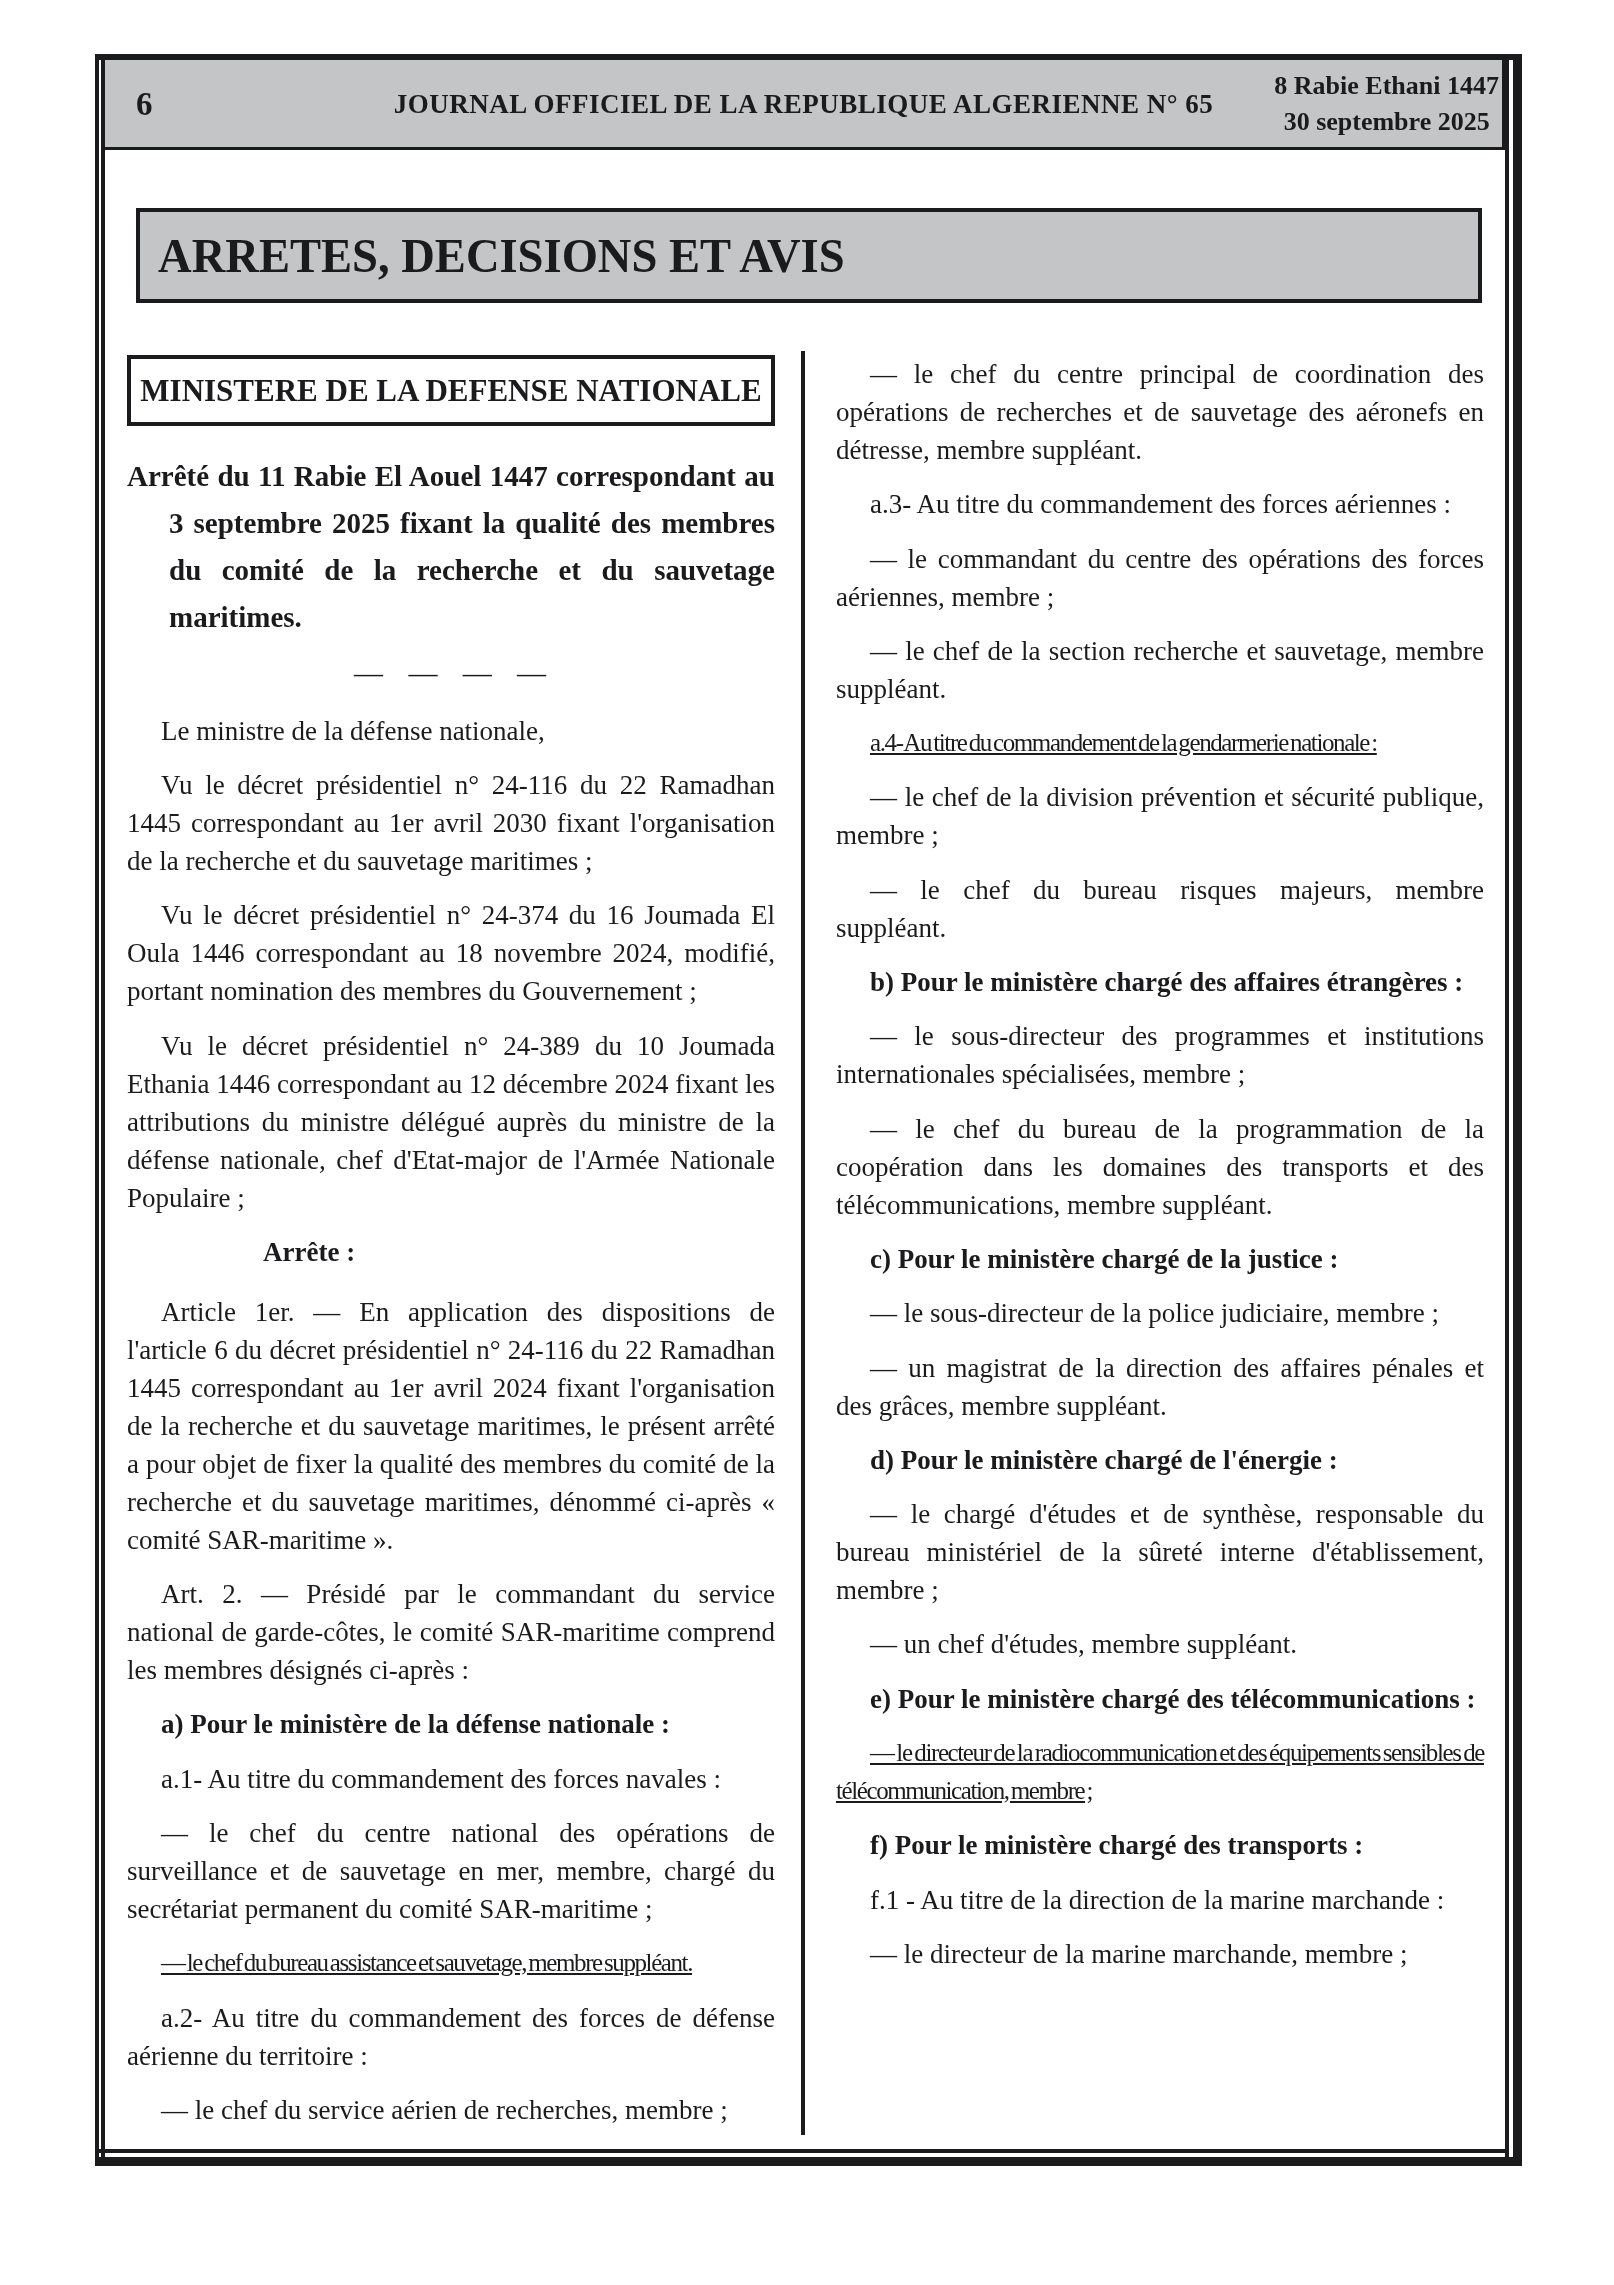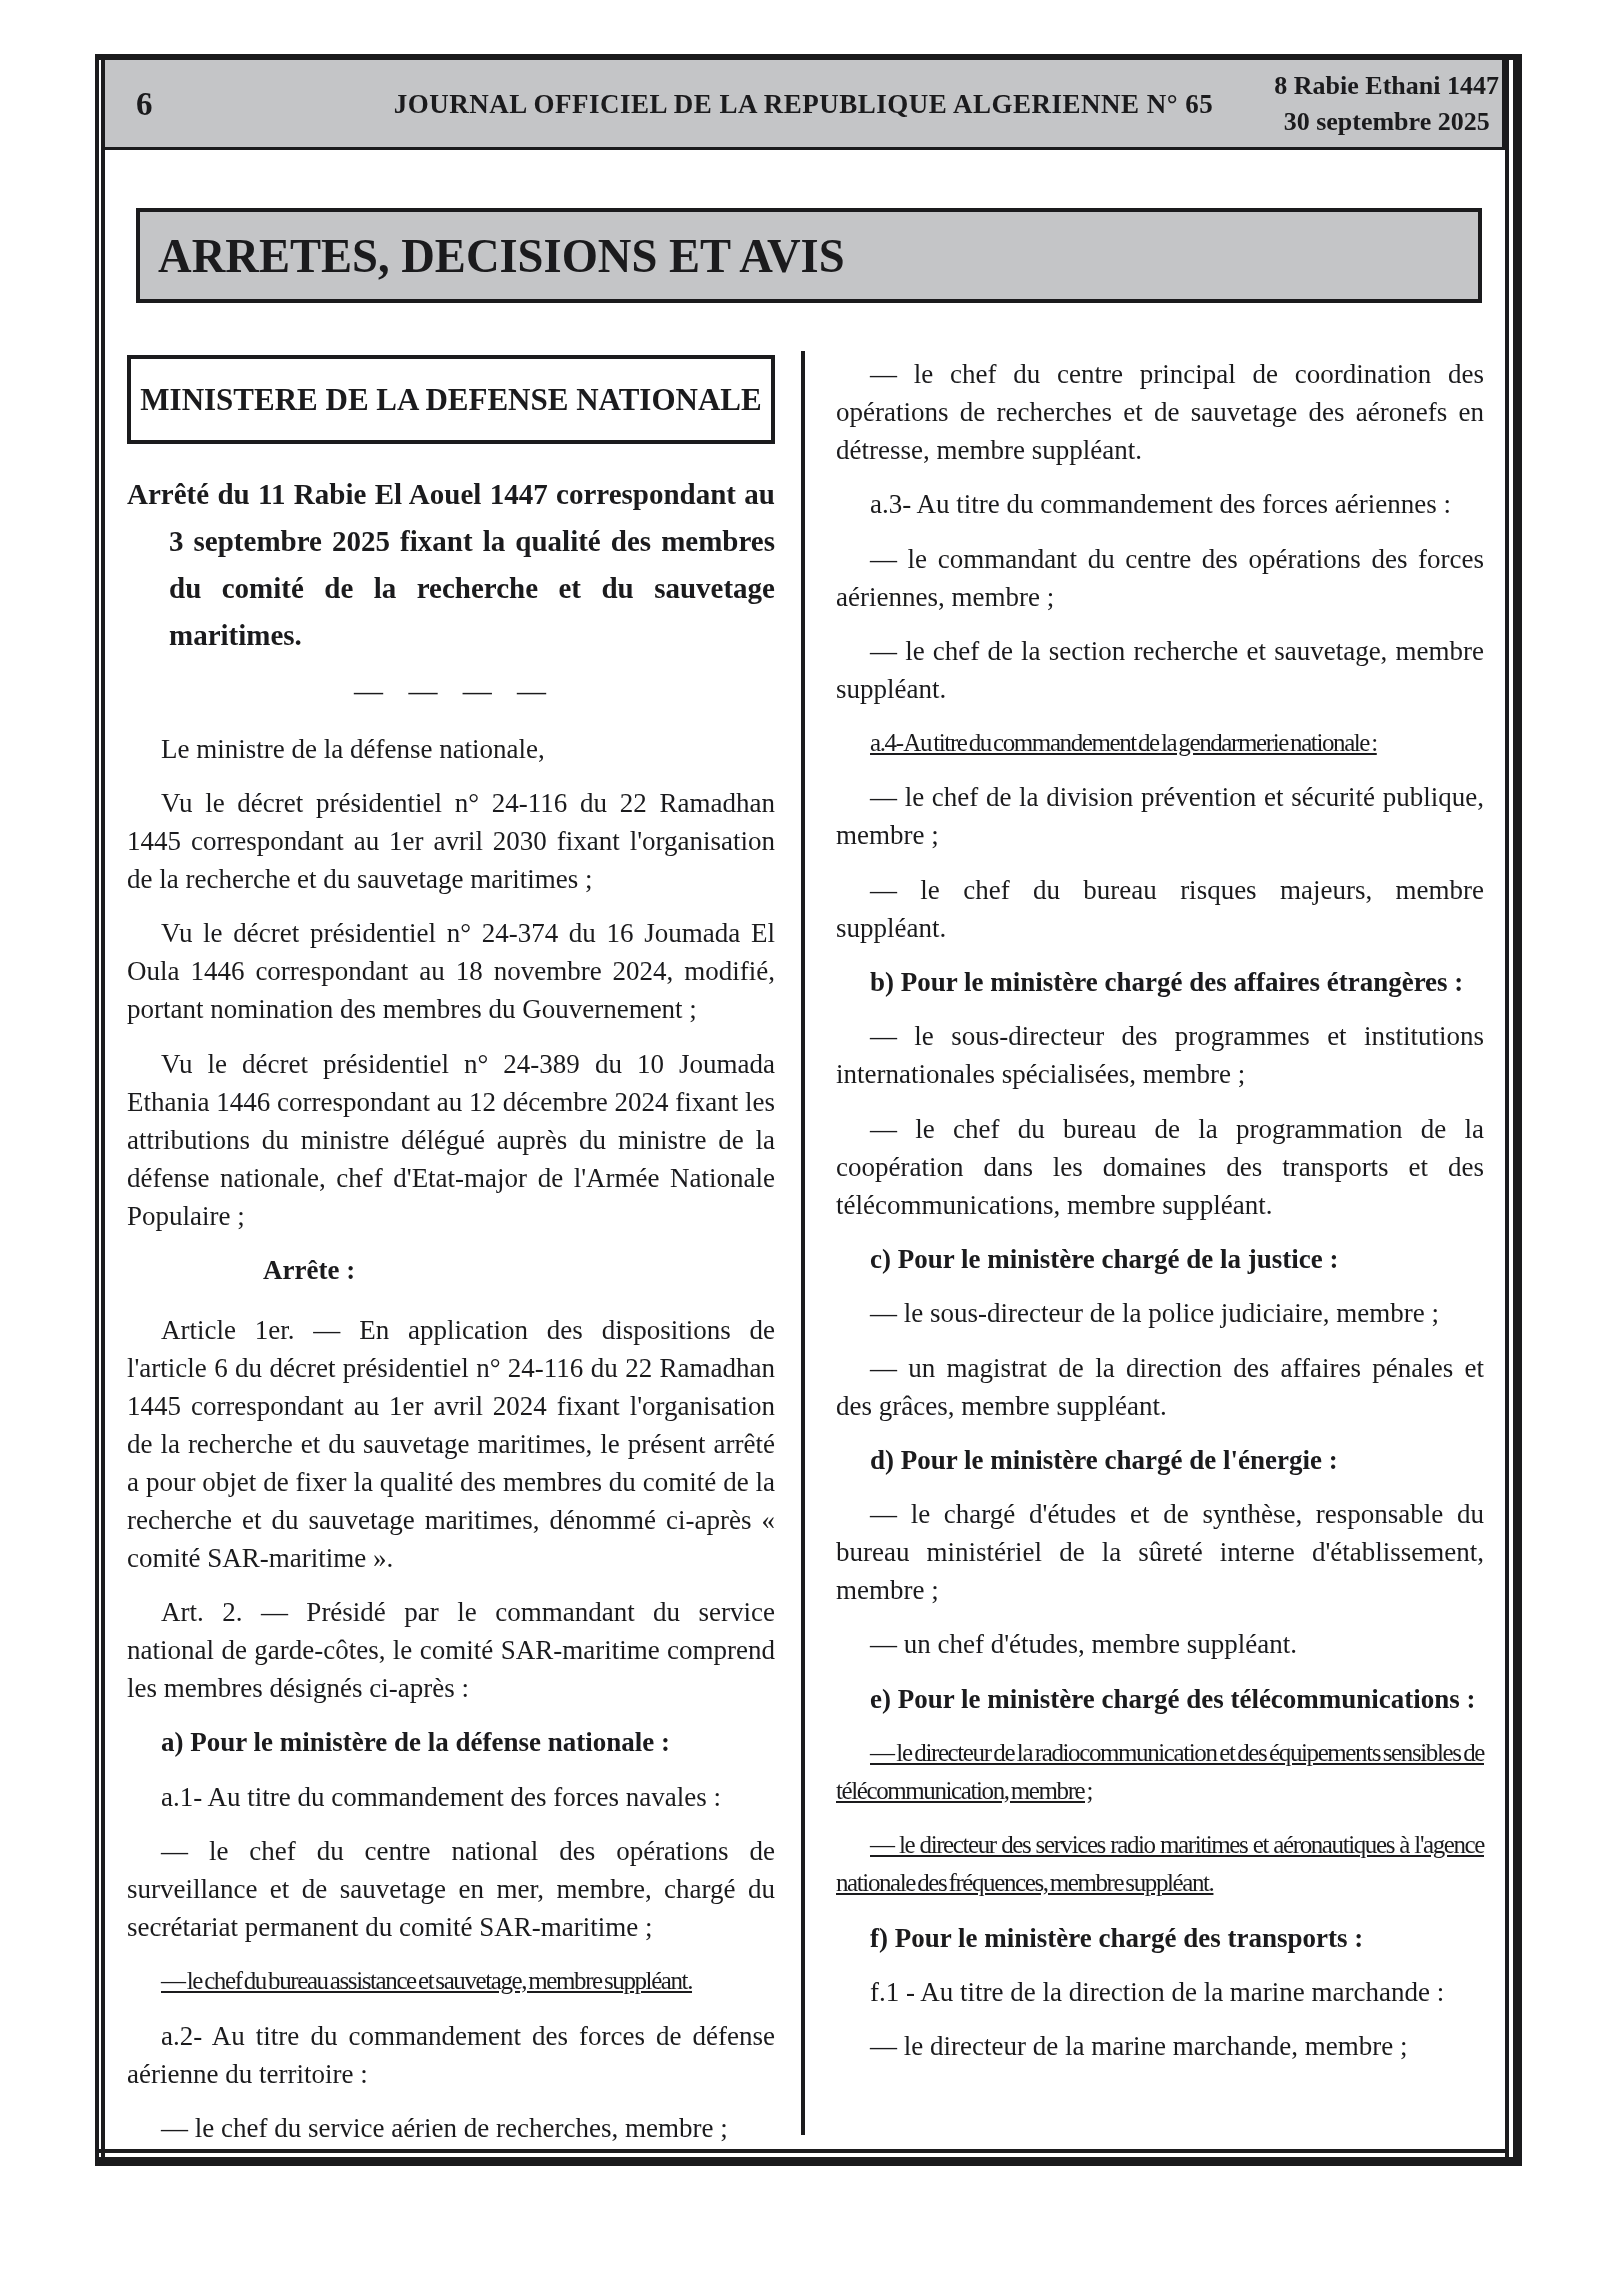--- a/index.html
+++ b/index.html
@@ -26,21 +26,21 @@
         display:flex;align-items:center;justify-content:flex-start;}
   .banner-title{font-size:49px;font-weight:bold;transform:scaleX(.95);white-space:nowrap;}
 
   
   .col{position:absolute;top:355px;width:648px;font-size:27px;line-height:38px;
         text-align:justify;}
   .col-left{left:127px;}
   .col-right{left:836px;}
   .divider{left:801px;top:351px;width:3.6px;height:1784px;}
 
-  .mbox{border:4.5px solid #1b1b1d;height:89px;box-sizing:border-box;
+  .mbox{border:4.5px solid #1b1b1d;height:71px;box-sizing:border-box;
         display:flex;align-items:center;justify-content:center;margin:0 0 27px 0;}
   .mbox span{font-weight:bold;font-size:31px;white-space:nowrap;}
 
   .dtitle{font-weight:bold;font-size:29px;line-height:47px;
         padding-left:42px;text-indent:-42px;margin:0 0 12.7px 0;}
   .sep{text-align:center;font-size:29px;letter-spacing:1.8px;word-spacing:14.5px;
         margin:0 0 20px 0;}
 
   p.block{margin:0 0 16.3px 0;text-indent:34px;}
   p.block.bold{font-weight:bold;margin-top:9px;}
@@ -108,20 +108,19 @@
       <p class="block">— le sous-directeur des programmes et institutions internationales spécialisées, membre ;</p>
       <p class="block">— le chef du bureau de la programmation de la coopération dans les domaines des transports et des télécommunications, membre suppléant.</p>
       <p class="block bold">c) Pour le ministère chargé de la justice :</p>
       <p class="block">— le sous-directeur de la police judiciaire, membre ;</p>
       <p class="block">— un magistrat de la direction des affaires pénales et des grâces, membre suppléant.</p>
       <p class="block bold">d) Pour le ministère chargé de l'énergie :</p>
       <p class="block">— le chargé d'études et de synthèse, responsable du bureau ministériel de la sûreté interne d'établissement, membre ;</p>
       <p class="block">— un chef d'études, membre suppléant.</p>
       <p class="block bold">e) Pour le ministère chargé des télécommunications :</p>
       <p class="block cond">— le directeur de la radiocommunication et des équipements sensibles de télécommunication, membre ;</p>
-      <p class="block cond">— le directeur des services radio maritimes et aéronautiques à l'agence nationale des fréquences, membre suppléant.</p>
       <p class="block bold">f) Pour le ministère chargé des transports :</p>
       <p class="block">f.1 - Au titre de la direction de la marine marchande :</p>
       <p class="block">— le directeur de la marine marchande, membre ;</p>
     </div>
 
 </div>
 
 
 </body></html>

